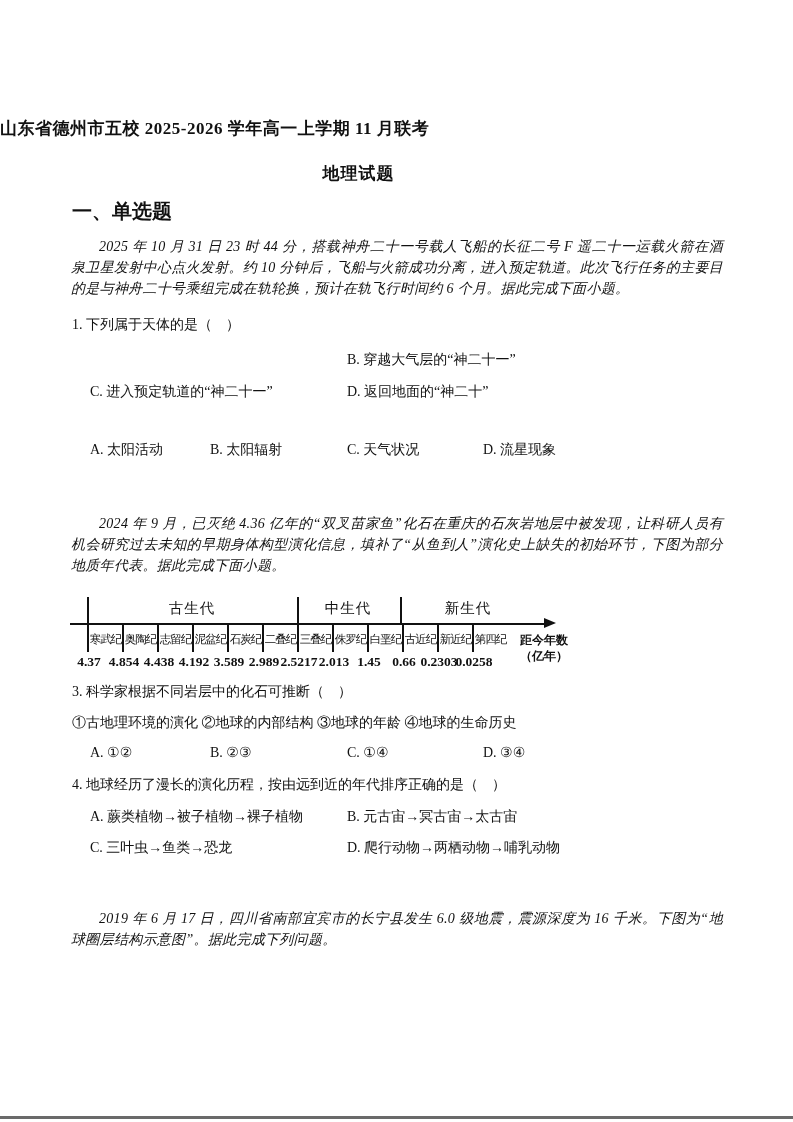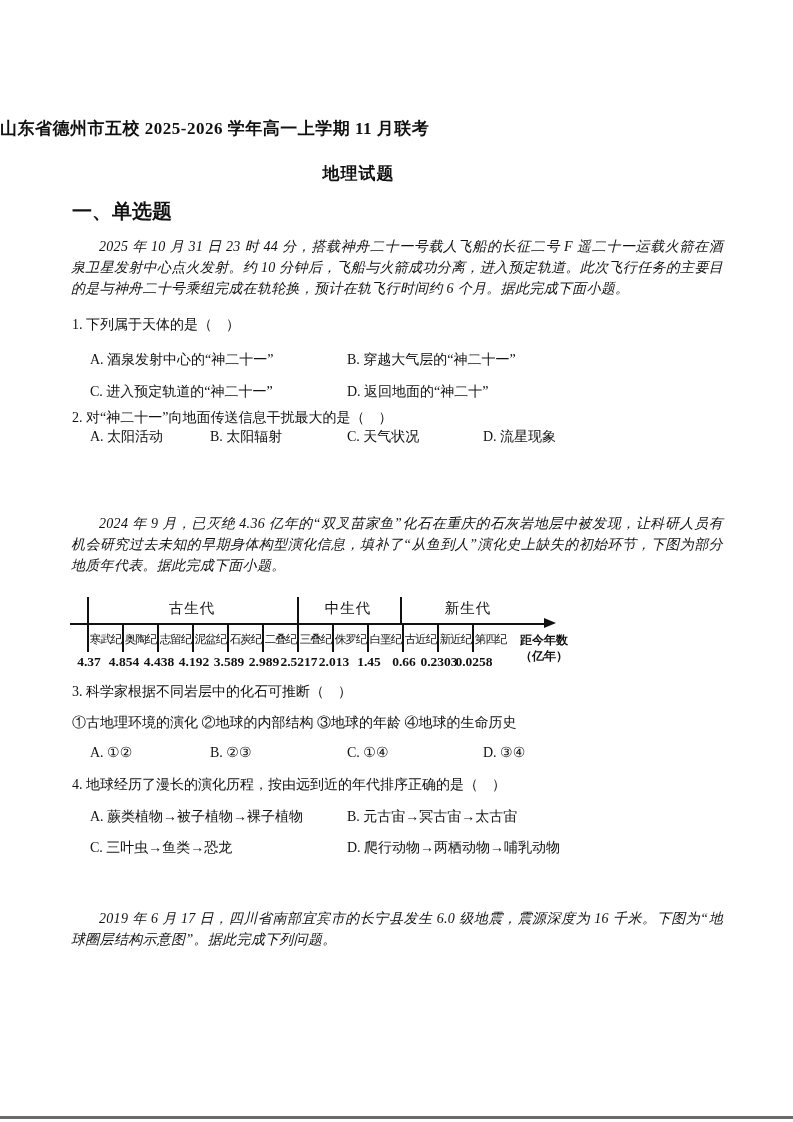--- a/index.html
+++ b/index.html
@@ -36,30 +36,28 @@
 <div class="page">
 
   <div class="abs doc-title">山东省德州市五校 2025-2026 学年高一上学期 11 月联考</div>
   <div class="abs doc-subtitle">地理试题</div>
   <div class="abs section-heading">一、单选题</div>
 
   <p class="abs material m1">2025 年 10 月 31 日 23 时 44 分，搭载神舟二十一号载人飞船的长征二号 F 遥二十一运载火箭在酒泉卫星发射中心点火发射。约 10 分钟后，飞船与火箭成功分离，进入预定轨道。此次飞行任务的主要目的是与神舟二十号乘组完成在轨轮换，预计在轨飞行时间约 6 个月。据此完成下面小题。</p>
 
   <div class="abs qline" style="top:315px">1. 下列属于天体的是（　）</div>
   <div class="abs optrow" style="top:350px">
-    <span class="oA">A. 酒泉发射中心的“神二十一”</span>
     <span class="oCol2">B. 穿越大气层的“神二十一”</span>
   </div>
   <div class="abs optrow" style="top:382px">
     <span class="oA">C. 进入预定轨道的“神二十一”</span>
     <span class="oCol2">D. 返回地面的“神二十”</span>
   </div>
 
-  <div class="abs qline" style="top:408px">2. 对“神二十一”向地面传送信息干扰最大的是（　）</div>
-  <div class="abs optrow" style="top:427px">
+  <div class="abs optrow" style="top:440px">
     <span class="oA">A. 太阳活动</span>
     <span class="oB4">B. 太阳辐射</span>
     <span class="oC4">C. 天气状况</span>
     <span class="oD4">D. 流星现象</span>
   </div>
 
   <p class="abs material m2">2024 年 9 月，已灭绝 4.36 亿年的“双叉苗家鱼”化石在重庆的石灰岩地层中被发现，让科研人员有机会研究过去未知的早期身体构型演化信息，填补了“从鱼到人”演化史上缺失的初始环节，下图为部分地质年代表。据此完成下面小题。</p>
 
   <div class="abs diagram">
     <div class="axis"></div>

